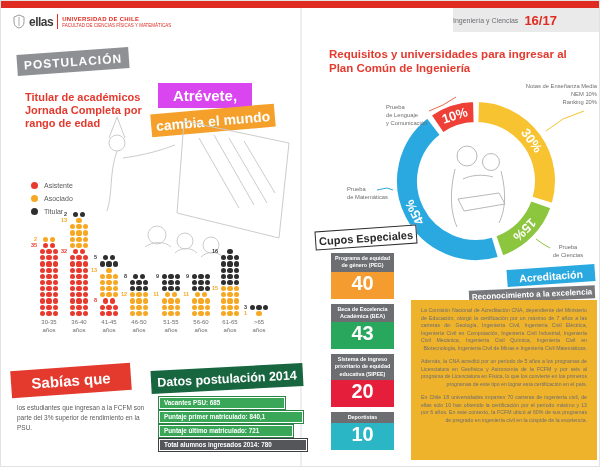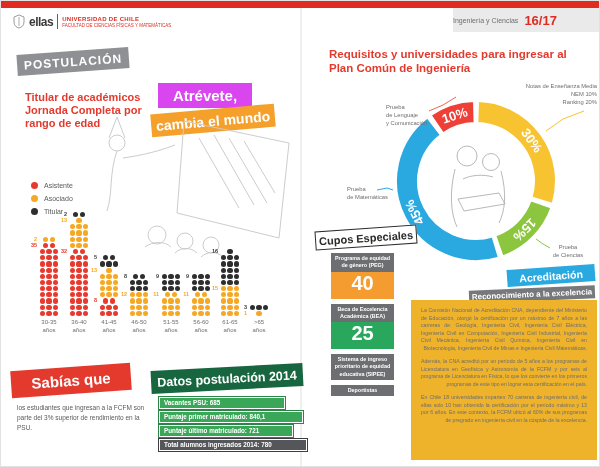--- a/index.html
+++ b/index.html
@@ -659,28 +659,34 @@
   <div class="abs cupos">
     <div class="cupo">
       <div class="cupo-head">Programa de equidad de género (PEG)</div>
       <div class="cupo-body" style="background: rgb(245, 156, 49);">
           <span>40</span>
         </div>
     </div>
     <div class="cupo">
       <div class="cupo-head">Beca de Excelencia Académica (BEA)</div>
       <div class="cupo-body" style="background: rgb(41, 167, 93);">
-          <span>25</span>
+          <span>43</span>
         </div>
     </div>
     <div class="cupo">
       <div class="cupo-head">Sistema de ingreso prioritario de equidad educativa (SIPEE)</div>
+      <div class="cupo-body" style="background: rgb(229, 30, 60);">
+          <span>20</span>
+        </div>
     </div>
     <div class="cupo">
       <div class="cupo-head">Deportistas</div>
+      <div class="cupo-body" style="background: rgb(42, 182, 197);">
+          <span>10</span>
+        </div>
     </div>
   </div>
 
   <div class="abs banner banner-acred">Acreditación</div>
   <div class="abs banner banner-reco">Reconocimiento a la excelencia</div>
 
   <div class="abs acred-box">
     <p>La Comisión Nacional de Acreditación CNA, dependiente del Ministerio de Educación, otorgó la certificación por un máximo de 7 años a las carreras de: Geología, Ingeniería Civil, Ingeniería Civil Eléctrica, Ingeniería Civil en Computación, Ingeniería Civil Industrial, Ingeniería Civil Mecánica, Ingeniería Civil Química, Ingeniería Civil en Biotecnología, Ingeniería Civil de Minas e Ingeniería Civil Matemáticas.</p>
     <p>Además, la CNA acreditó por un período de 5 años a los programas de Licenciatura en Geofísica y Astronomía de la FCFM y por seis al programa de Licenciatura en Física, lo que los convierte en los primeros programas de este tipo en lograr esta certificación en el país.</p>
     <p>En Chile 18 universidades imparten 70 carreras de ingeniería civil, de ellas solo 10 han obtenido la certificación por el período máximo y 13 por 6 años. En este contexto, la FCFM ubicó al 60% de sus programas de pregrado en ingeniería civil en la cúspide de la excelencia.</p>

